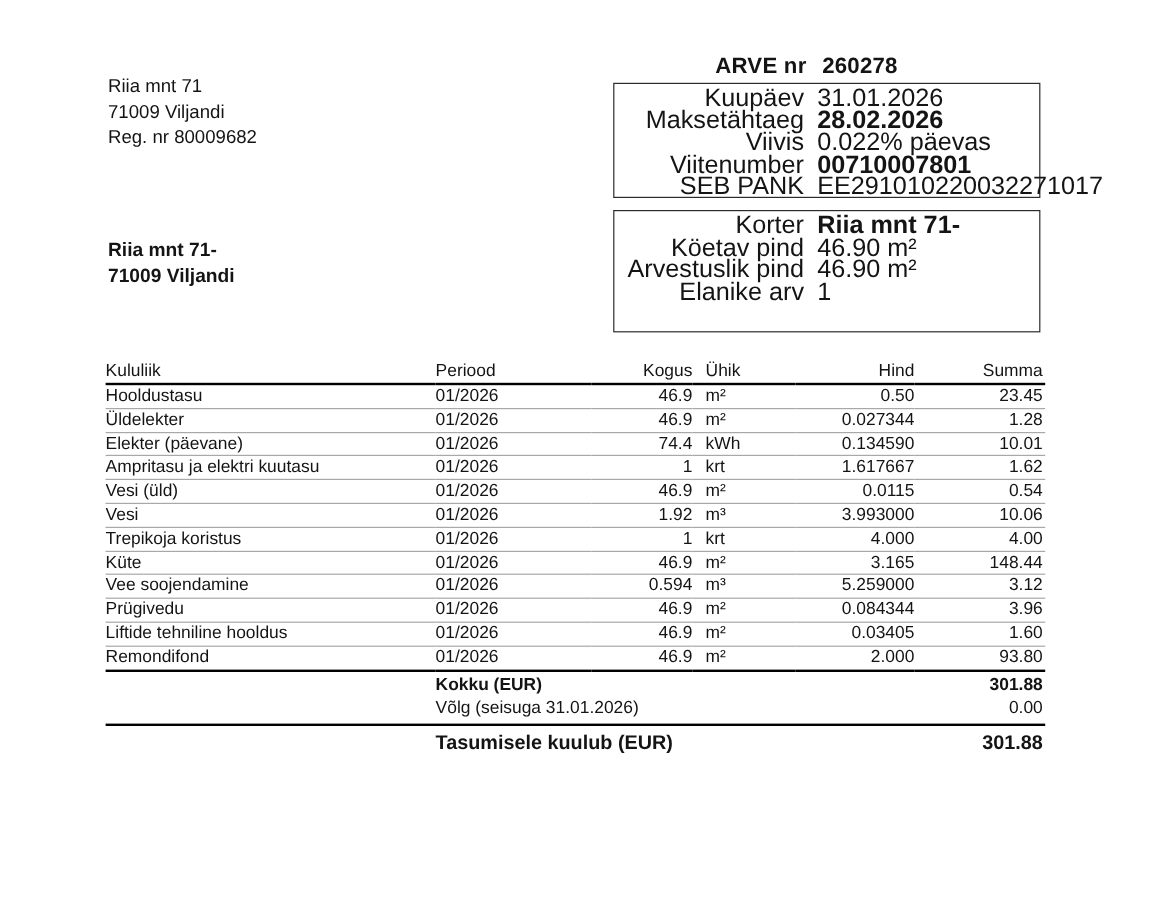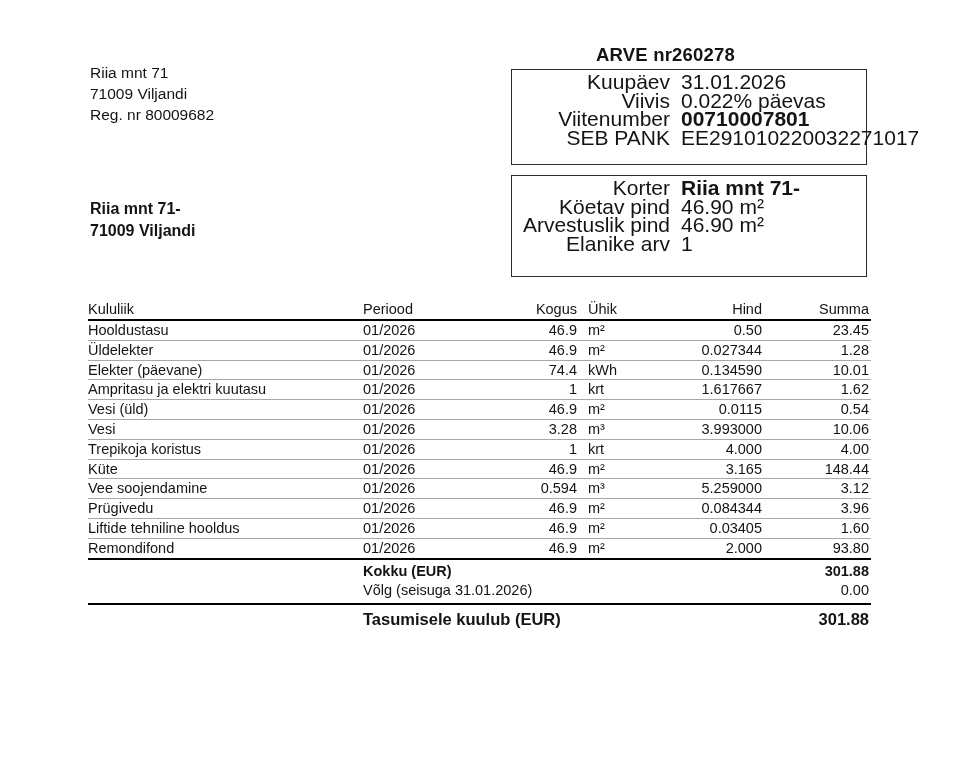--- a/index.html
+++ b/index.html
@@ -19,21 +19,21 @@
     overflow: hidden;
   }
 
   
   .sender { position: absolute; left: 90px; top: 54px; font-size: 15.5px; line-height: 21px; }
   .sender-name { font-size: 16.5px; font-weight: bold; margin-bottom: 8px; letter-spacing: 0.2px; }
 
   
   .invoice-title {
     position: absolute; left: 596px; top: 44px;
-    font-size: 18.5px; font-weight: bold; display: flex; letter-spacing: 0.2px;
+    font-size: 18.5px; font-weight: bold; display: flex; gap: 13px; letter-spacing: 0.2px;
   }
 
   
   .info-box {
     position: absolute; left: 511px; width: 356px;
     border: 1px solid var(--border);
     font-size: 21px; padding: 3px 6px 3px 6px;
   }
   .box-invoice { top: 69px; height: 96px; }
   .box-apartment { top: 175px; height: 102px; }
@@ -91,20 +91,24 @@
 
 <div class="invoice-title">
   <span>ARVE nr</span>
   <span>260278</span>
 </div>
 
 <div class="info-box box-invoice">
     <div class="info-row">
       <div class="info-label">Kuupäev</div>
       <div class="info-value">31.01.2026</div>
+    </div>
+    <div class="info-row">
+      <div class="info-label">Maksetähtaeg</div>
+      <div class="info-value bold">28.02.2026</div>
     </div>
     <div class="info-row">
       <div class="info-label">Viivis</div>
       <div class="info-value">0.022% päevas</div>
     </div>
     <div class="info-row">
       <div class="info-label">Viitenumber</div>
       <div class="info-value bold">00710007801</div>
     </div>
     <div class="info-row">
@@ -194,21 +198,21 @@
           <td class="c0">Vesi (üld)</td>
           <td class="c1">01/2026</td>
           <td class="c2">46.9</td>
           <td class="c3">m²</td>
           <td class="c4">0.0115</td>
           <td class="c5">0.54</td>
         </tr>
         <tr>
           <td class="c0">Vesi</td>
           <td class="c1">01/2026</td>
-          <td class="c2">3.28</td>
+          <td class="c2">1.92</td>
           <td class="c3">m³</td>
           <td class="c4">3.993000</td>
           <td class="c5">10.06</td>
         </tr>
         <tr>
           <td class="c0">Trepikoja koristus</td>
           <td class="c1">01/2026</td>
           <td class="c2">1</td>
           <td class="c3">krt</td>
           <td class="c4">4.000</td>

